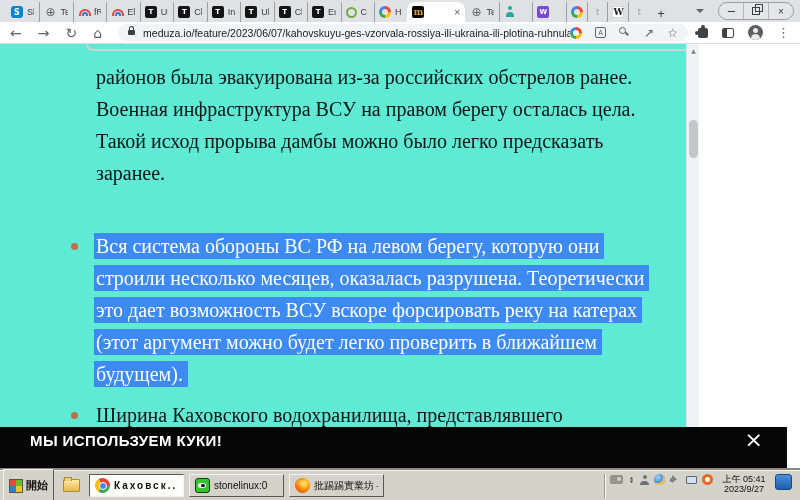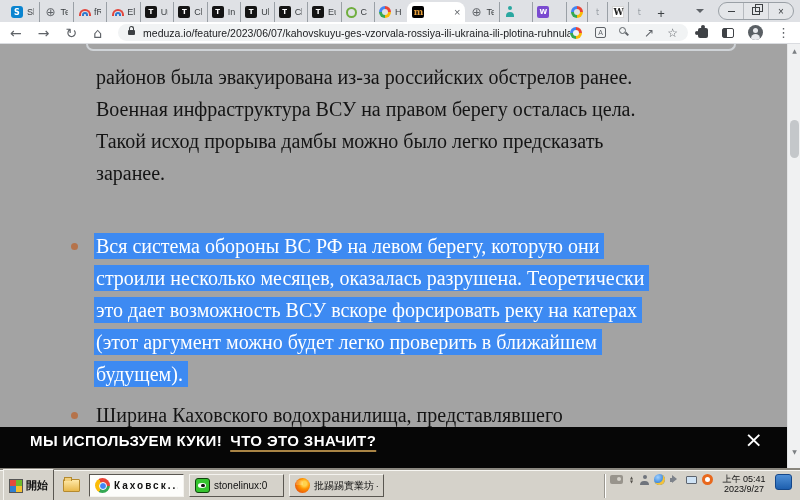--- a/index.html
+++ b/index.html
@@ -70,21 +70,21 @@
   #right-icons{display:flex;align-items:center;gap:14px}
   .ico-puzzle{width:10px;height:10px;background:#3f4246;border-radius:2px;position:relative}
   .ico-puzzle::before{content:'';position:absolute;left:3px;top:-3px;width:4px;height:4px;border-radius:50%;background:#3f4246}
   .ico-puzzle::after{content:'';position:absolute;left:-3px;top:3px;width:4px;height:4px;border-radius:50%;background:#3f4246}
   .ico-sidebar{width:12px;height:10px;border:1.5px solid #3f4246;border-radius:2px;position:relative;box-sizing:border-box}
   .ico-sidebar::before{content:'';position:absolute;left:0;top:0;bottom:0;width:4px;background:#3f4246}
   .ico-avatar{width:15px;height:15px;border-radius:50%;background:#5a5f64;position:relative;overflow:hidden}
   .ico-avatar::before{content:'';position:absolute;left:5px;top:3px;width:5px;height:5px;border-radius:50%;background:#e9eaed}
   .ico-avatar::after{content:'';position:absolute;left:3px;top:9px;width:9px;height:6px;border-radius:5px 5px 0 0;background:#e9eaed}
   
-  #page{position:absolute;left:0;top:44px;width:800px;height:426px;background:#a3a3a3;overflow:hidden}
+  #page{position:absolute;left:0;top:44px;width:699px;height:426px;background:#5eead4;overflow:hidden}
   #top-remnant{position:absolute;left:86px;top:0;width:650px;height:7px;border:2px solid #cfd3d7;
       border-top:none;border-radius:0 0 14px 14px;box-sizing:border-box}
   #article{position:absolute;left:96px;top:-15px;width:630px;
       font-family:"Liberation Serif","DejaVu Serif",serif;font-size:20px;line-height:32px;color:#141414;
       white-space:pre-line}
   .bullet{position:relative;margin-top:9px}
   .bullet::before{content:'';position:absolute;left:-25px;top:13px;width:7px;height:7px;border-radius:50%;background:var(--bullet)}
   .bullet.selected span{background:var(--sel);color:#fff;padding:2px 5px 2px 2px;margin-left:-2px;
       -webkit-box-decoration-break:clone;box-decoration-break:clone}
   
@@ -278,21 +278,20 @@
   </div>
   <div id="scrollbar">
     <div class="sb-arrow sb-up">▲</div>
     <div id="sb-thumb"></div>
     <div class="sb-arrow sb-down">▼</div>
   </div>
 </div>
 
 <div id="cookie">
   <span id="cookie-msg">МЫ ИСПОЛЬЗУЕМ КУКИ!</span>
-  <span id="cookie-link">ЧТО ЭТО ЗНАЧИТ?</span>
   <span id="cookie-close">×</span>
 </div>
 
 <div id="taskbar">
   <div id="startbtn" class="raised">
     <span class="winflag"></span>
     <span>開始</span>
   </div>
   <span class="folder-ico"></span>
   <div id="taskbtns">

